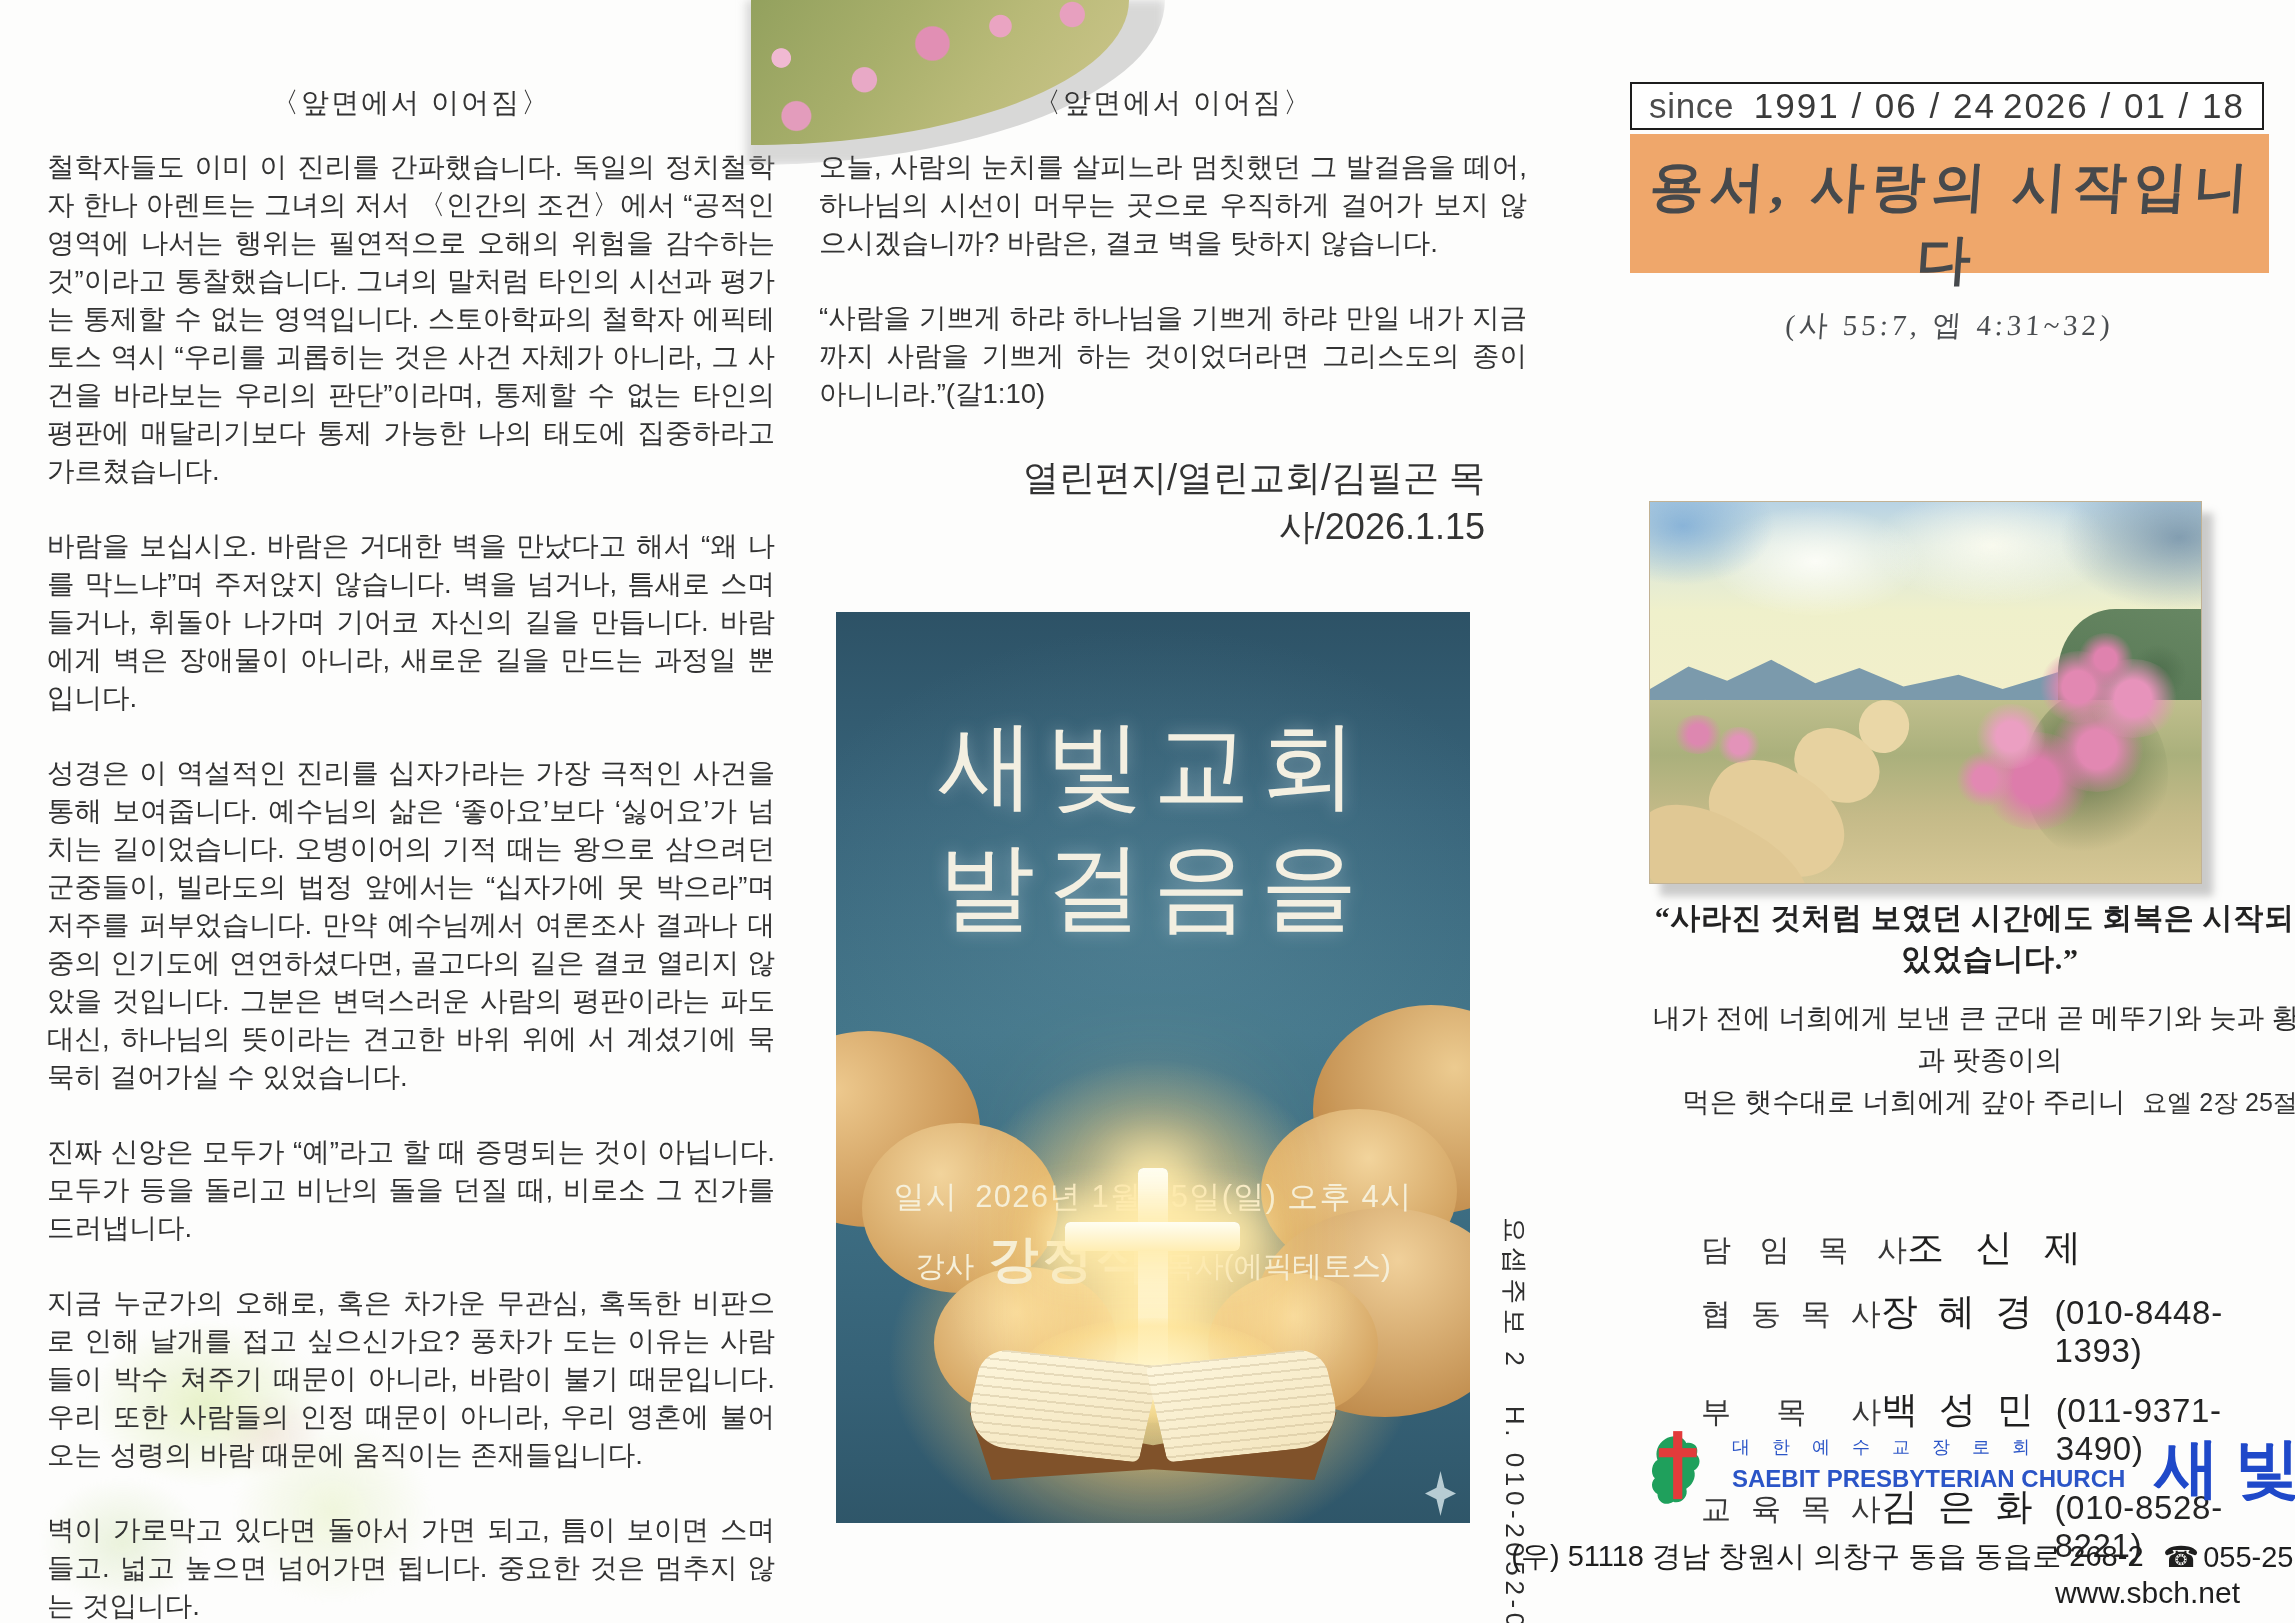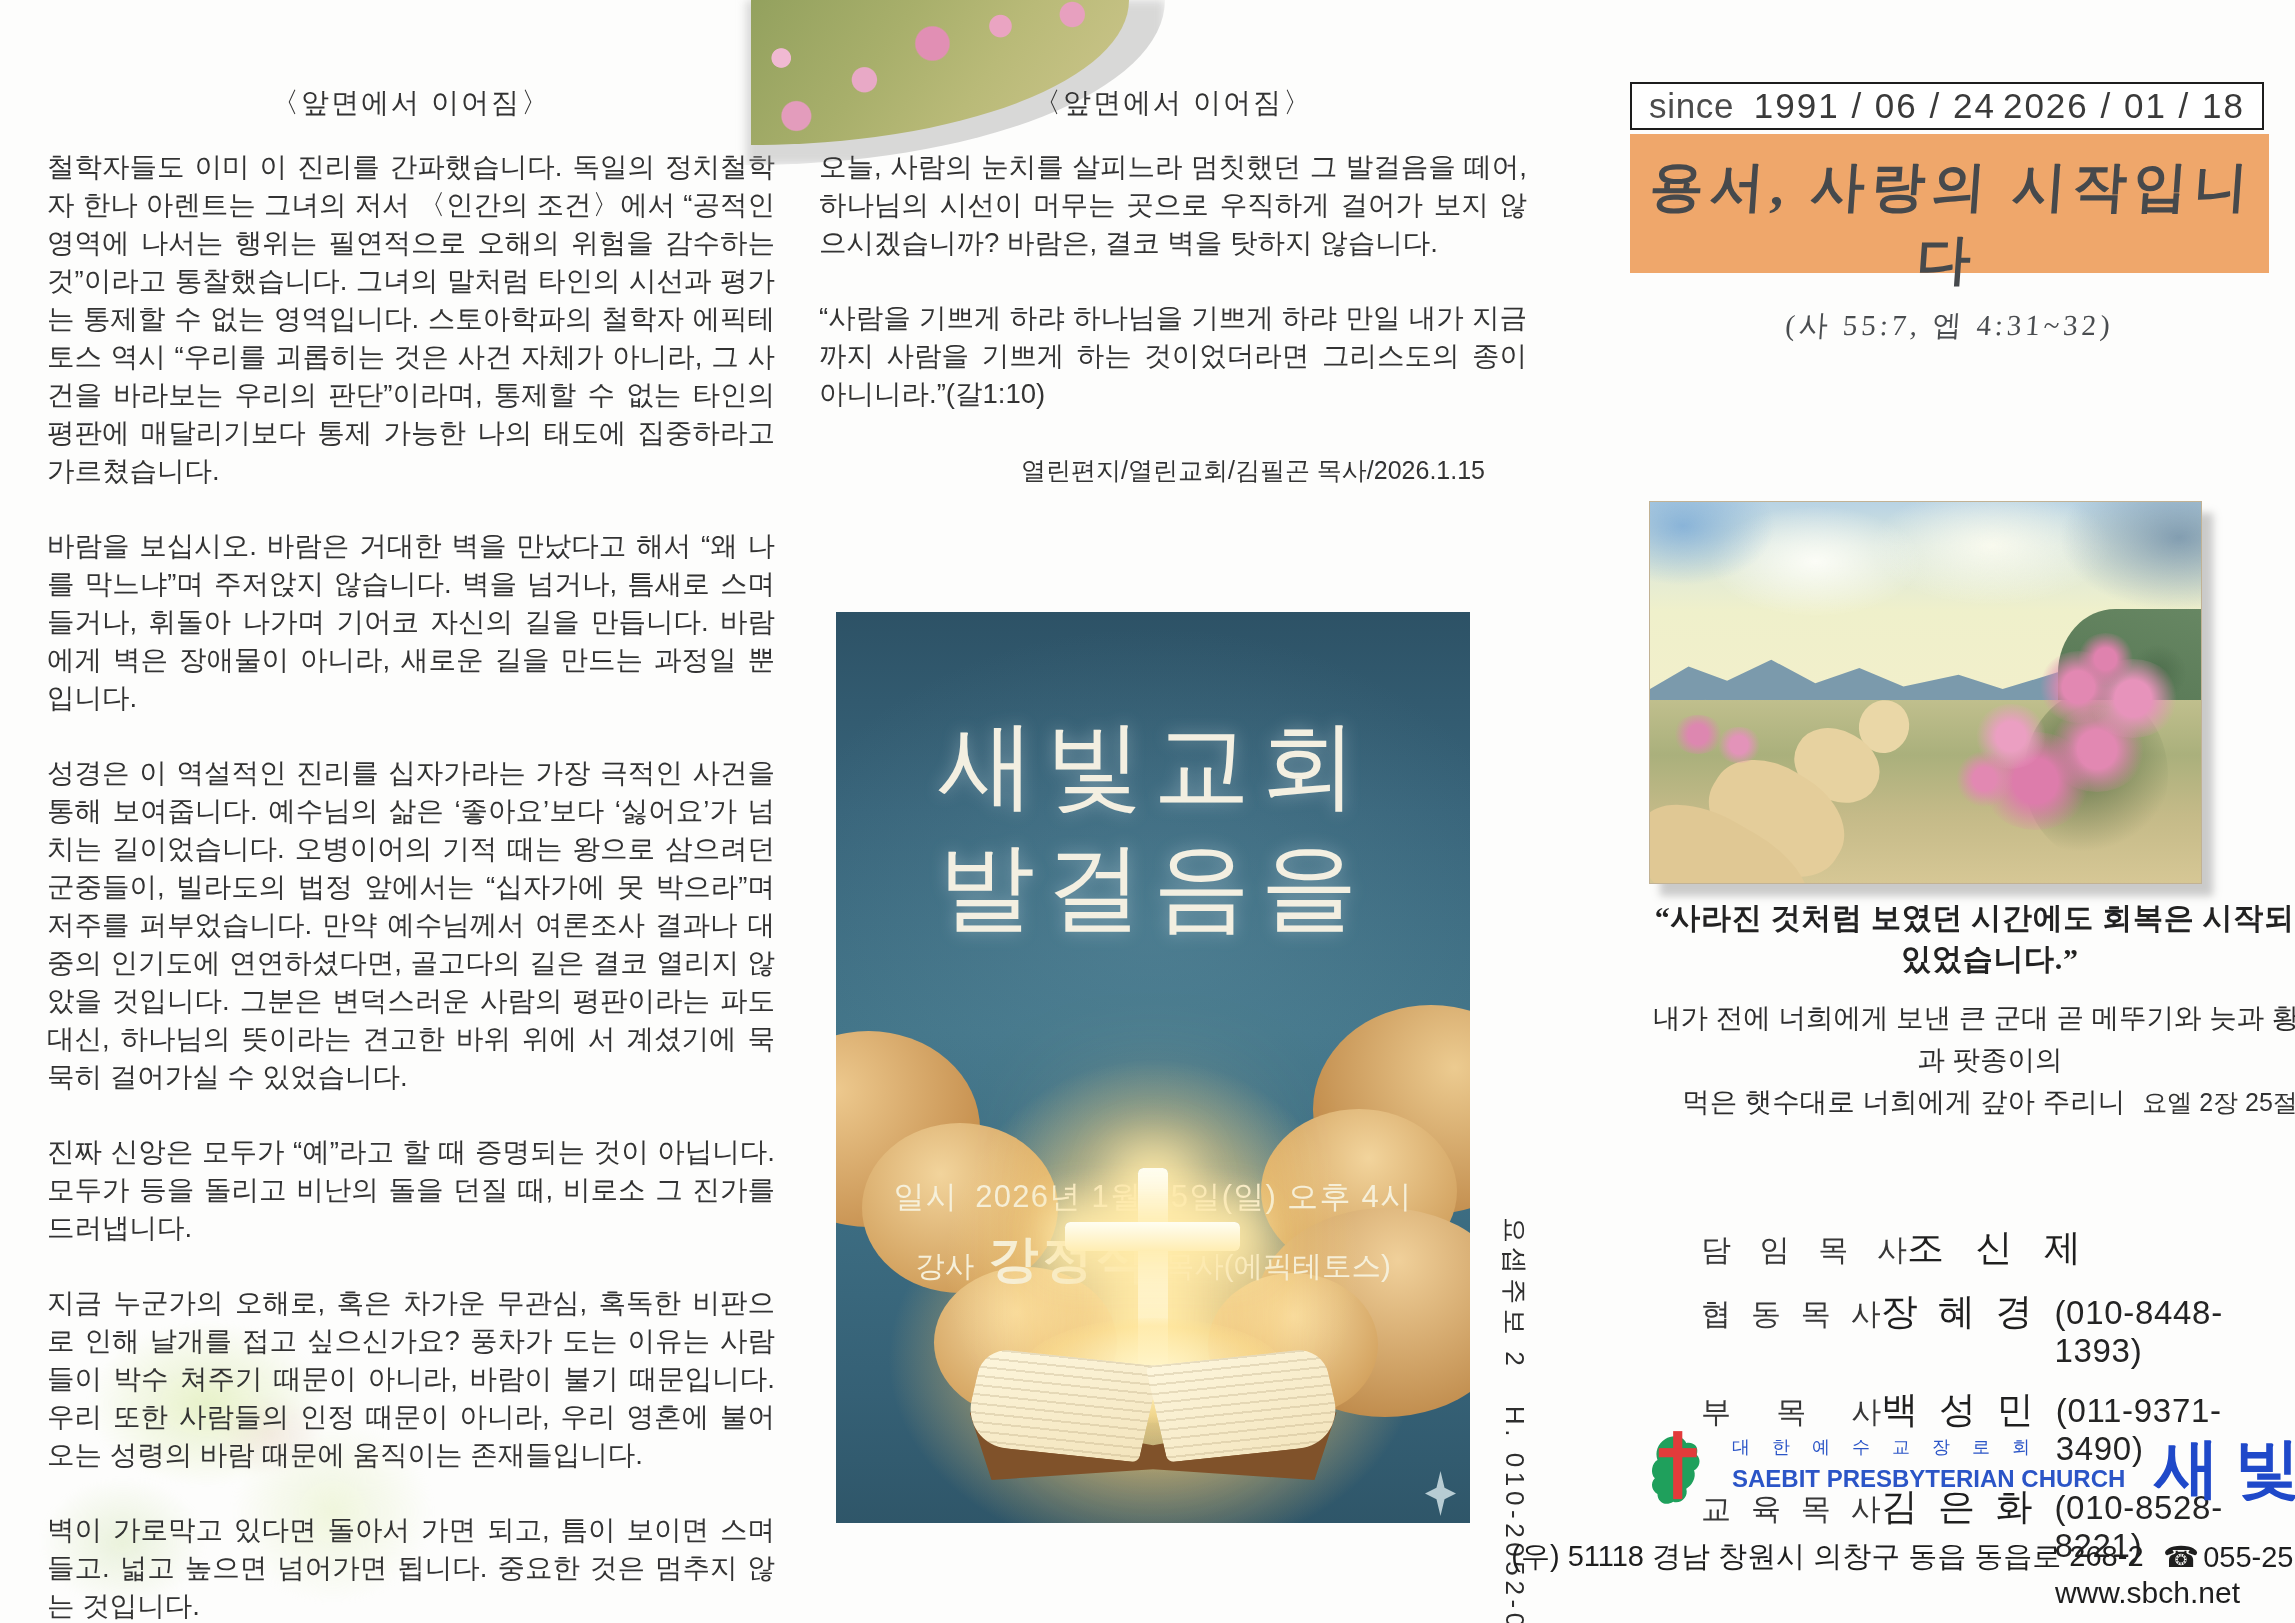--- a/index.html
+++ b/index.html
@@ -13,21 +13,21 @@
   .body-text p{font-size:27.5px;line-height:38px;text-align:justify;margin:0 0 37px 0;color:#333;}
   .watermark1{position:absolute;left:39px;top:1296px;width:419px;height:308px;
     background:
       radial-gradient(ellipse 170px 118px at 40% 35%, rgba(214,232,160,.55), transparent 70%),
       radial-gradient(ellipse 144px 131px at 70% 70%, rgba(226,238,190,.5), transparent 70%),
       radial-gradient(ellipse 79px 59px at 55% 45%, rgba(240,200,210,.35), transparent 70%),
       radial-gradient(ellipse 118px 92px at 20% 80%, rgba(205,225,170,.4), transparent 70%);
     filter:blur(2.6px);}
   
   .col-mid{position:absolute;left:819px;top:84px;width:708px;}
-  .attribution{font-size:25px;color:#333;text-align:right;padding-right:42px;margin-top:41px;}
+  .attribution{font-size:36px;color:#333;text-align:right;padding-right:42px;margin-top:41px;}
   .photo-frag-shadow{position:absolute;left:746px;top:0;width:419px;height:165px;
     clip-path:ellipse(100% 100% at 0% 0%);background:rgba(160,160,160,.4);filter:blur(4.6px);}
   .photo-frag{position:absolute;left:751px;top:0;width:378px;height:145px;
     clip-path:ellipse(100% 100% at 0% 0%);
     background:
       radial-gradient(circle 26px at 12% 80%, #e39cbc 0 55%, transparent 60%),
       radial-gradient(circle 22px at 30% 55%, #e8a9c6 0 55%, transparent 60%),
       radial-gradient(circle 30px at 48% 30%, #e18fb4 0 55%, transparent 60%),
       radial-gradient(circle 19.6px at 66% 18%, #eaa4c2 0 55%, transparent 60%),
       radial-gradient(circle 17px at 8% 40%, #f0b9d2 0 55%, transparent 60%),

